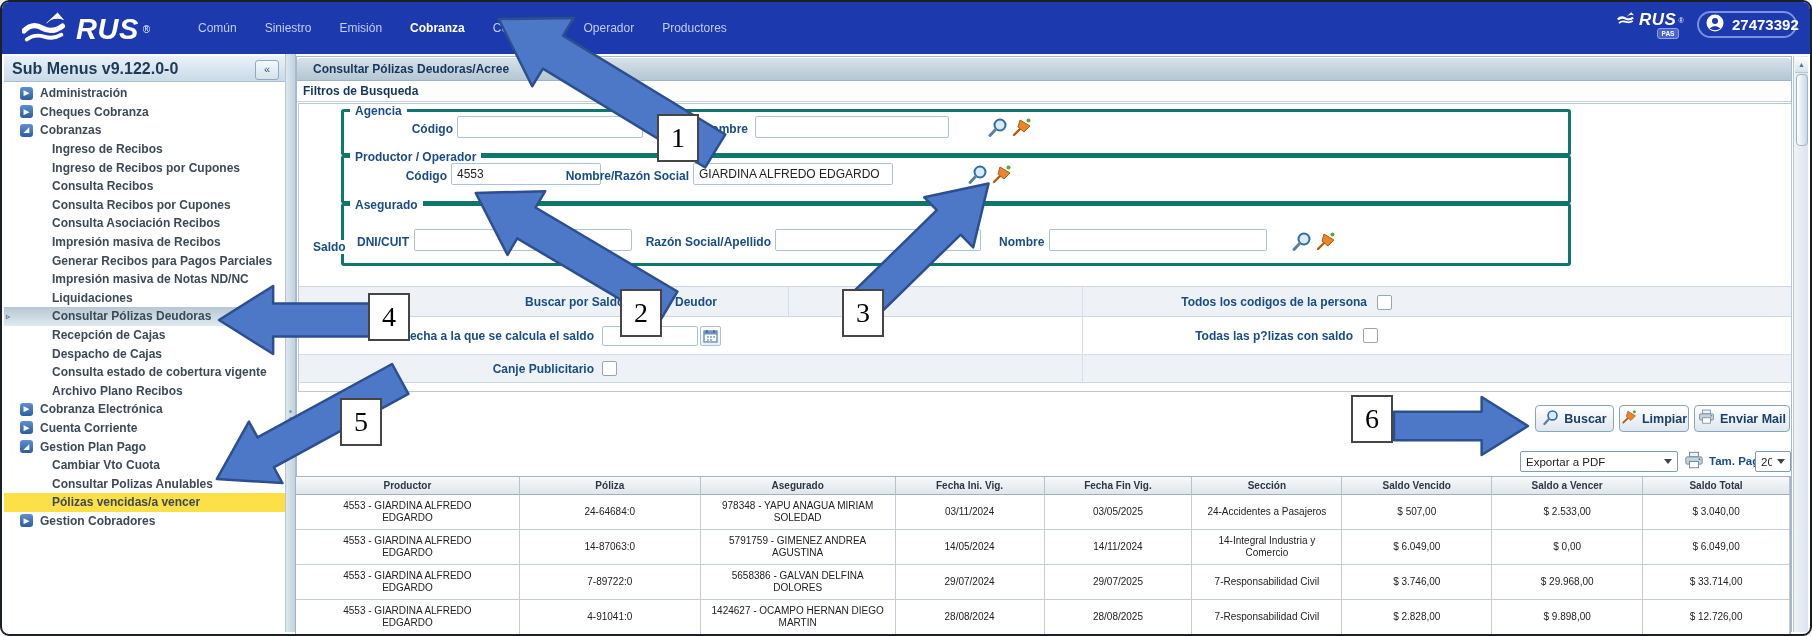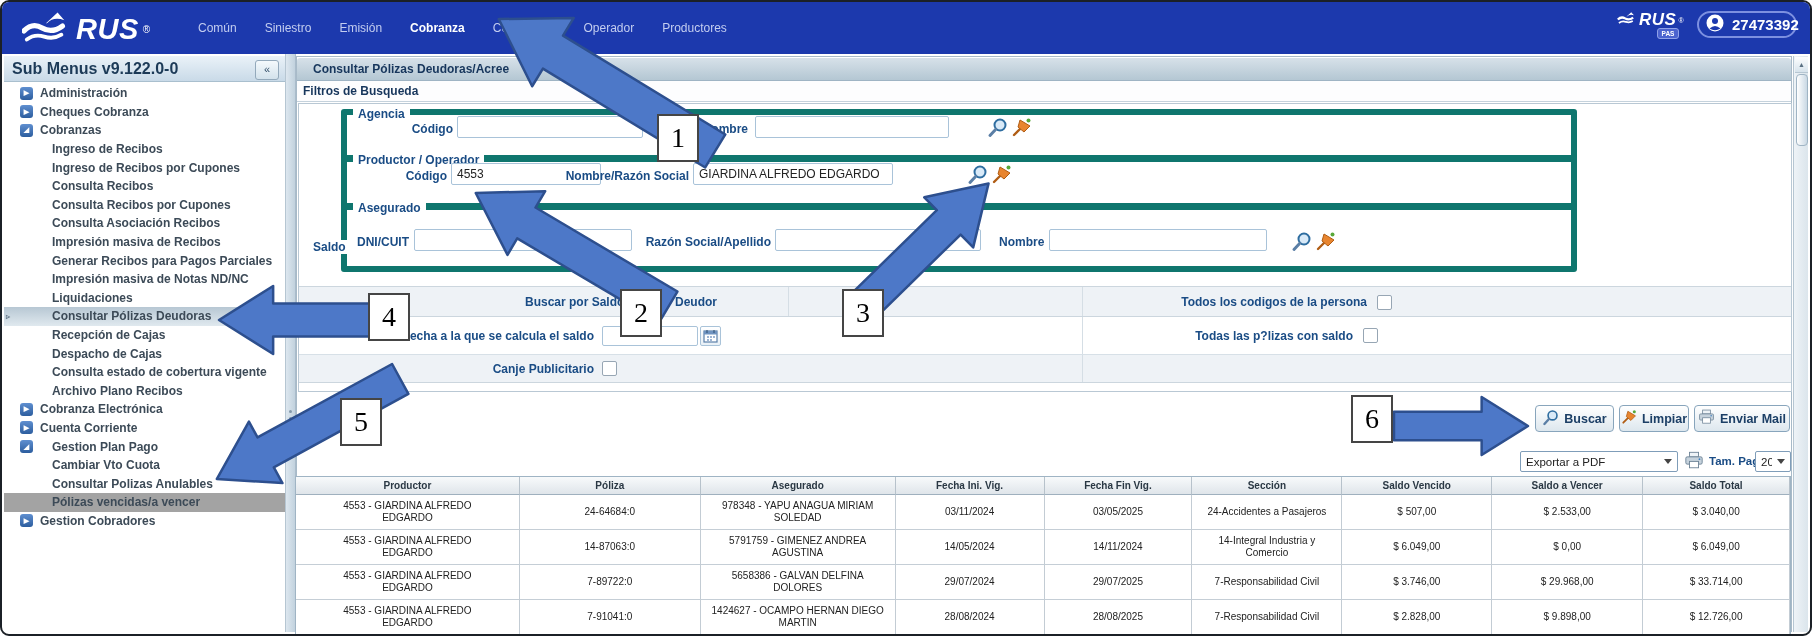--- a/index.html
+++ b/index.html
@@ -25,35 +25,35 @@
   .sidebar{position:absolute;left:2px;top:52px;width:282px;bottom:2px;background:#fff;border-right:1px solid #b6c6d2;box-sizing:border-box;}
   .sb-header{position:absolute;left:0;top:2px;right:0;height:26px;background:linear-gradient(#eaf2f8,#c9dae8);border-bottom:1px solid #a9bfce;display:flex;align-items:center;padding:0 8px;box-sizing:border-box;}
   .sb-title{font-size:16px;font-weight:bold;color:#1c3a57;}
   .sb-collapse{position:absolute;right:6px;top:4px;width:22px;height:18px;background:linear-gradient(#f4f9fc,#d3e2ec);border:1px solid #93a9bb;border-radius:3px;font-size:11px;color:#34506b;text-align:center;line-height:16px;cursor:pointer;}
   .tree{position:absolute;left:0;top:30px;right:0;bottom:0;}
   .tree-item{height:18.6px;display:flex;align-items:center;font-size:12px;font-weight:600;color:#3c4a57;cursor:pointer;white-space:nowrap;}
   .tree-item .twisty{width:13px;height:13px;border-radius:3px;background:linear-gradient(#5f8fd0,#2c5d9e);color:#fff;font-size:7px;display:flex;align-items:center;justify-content:center;margin-right:7px;flex:none;}
   .tree-item.lv0{padding-left:16px;}
   .tree-item.lv1{padding-left:48px;}
   .tree-item.hl-strong{background:linear-gradient(#b7c7d3,#e0e9ef);}
-  .tree-item.hl-light{background:#a3a3a3;}
+  .tree-item.hl-light{background:#fde047;}
   .tree-item .marker{position:absolute;left:2px;font-size:8px;color:#64788a;}
   .splitter{position:absolute;left:284px;top:52px;width:9px;bottom:2px;background:linear-gradient(90deg,#dde7ef,#c2d2de);border-right:1px solid #aabccB;}
   .splitter .dots{position:absolute;left:3px;top:356px;width:3px;}
   .splitter .dots i{display:block;width:3px;height:3px;border-radius:2px;background:#8399ab;margin-bottom:4px;}
 
   
   .content-frame{position:absolute;left:294px;top:54px;width:1496px;bottom:2px;border:1px solid #a8bac8;box-sizing:border-box;background:#fff;}
   .panel-titlebar{position:absolute;left:295px;top:56px;width:1494px;height:22px;background:linear-gradient(#d7e1e9,#b4c7d3);border-bottom:1px solid #9fb4c4;border-radius:3px 3px 0 0;display:flex;align-items:center;}
   .panel-title{font-size:12px;font-weight:bold;color:#17365c;padding-left:16px;}
   .filters-bar{position:absolute;left:295px;top:79px;width:1494px;height:20px;background:#fdfdfe;border-bottom:1px solid #c5d2dc;display:flex;align-items:center;}
   .filters-title{font-size:12px;font-weight:bold;color:#17365c;padding-left:6px;}
 
   .filters-panel{position:absolute;left:296px;top:101px;width:1494px;height:289px;border:1px solid #b9c8d4;background:#fff;box-sizing:border-box;}
-  .fieldset{position:absolute;border:6px solid #0f766e;border-radius:3px;text-decoration:underline;}
+  .fieldset{position:absolute;border:3px solid #0f766e;border-radius:3px;text-decoration:underline;}
   .legend{position:absolute;top:-8px;left:6px;background:#fff;padding:0 5px;font-size:12px;font-weight:bold;color:#1a4c85;line-height:14px;white-space:nowrap;}
   .flabel{position:absolute;font-size:12px;font-weight:bold;color:#1a4c85;text-align:right;white-space:nowrap;}
   .tinput{position:absolute;height:22px;border:1px solid #a9c3d9;border-radius:2px;background:#fff;font-size:12px;color:#222;padding:0 5px;box-sizing:border-box;font-family:"Liberation Sans",sans-serif;}
   .iconbtn{position:absolute;width:21px;height:21px;cursor:pointer;}
   .checkbox{position:absolute;width:13px;height:13px;border:1px solid #97a6b4;border-radius:2px;background:#fff;cursor:pointer;}
   .saldo-line{position:absolute;left:52px;top:249px;width:1386px;border-top:1px solid #c3d2de;}
   .saldo-legend{position:absolute;left:14px;top:136px;font-size:12px;font-weight:bold;color:#1a4c85;background:#fff;padding-right:6px;}
   .srow{position:absolute;left:0;width:1492px;box-sizing:border-box;}
   .srow .vdiv{position:absolute;top:0;bottom:0;width:1px;background:#d5dee5;}
   .slabel{position:absolute;font-size:12px;font-weight:bold;color:#1a4c85;white-space:nowrap;}
@@ -196,21 +196,21 @@
           <span>Archivo Plano Recibos</span>
         </div>
         <div class="tree-item lv0" style="position: relative;">
           <span class="twisty">▶</span>
           <span>Cobranza Electrónica</span>
         </div>
         <div class="tree-item lv0" style="position: relative;">
           <span class="twisty">▶</span>
           <span>Cuenta Corriente</span>
         </div>
-        <div class="tree-item lv0" style="position: relative; gap: 12px;">
+        <div class="tree-item lv0" style="position: relative;">
           <span class="twisty">◢</span>
           <span>Gestion Plan Pago</span>
         </div>
         <div class="tree-item lv1" style="position: relative;">
           <span>Cambiar Vto Cuota</span>
         </div>
         <div class="tree-item lv1" style="position: relative;">
           <span>Consultar Polizas Anulables</span>
         </div>
         <div class="tree-item lv1 hl-light" style="position: relative;">
@@ -429,21 +429,21 @@
         <div class="gcell body" style="width: 195px;">5658386 - GALVAN DELFINA DOLORES</div>
         <div class="gcell body" style="width: 149px;">29/07/2024</div>
         <div class="gcell body" style="width: 148px;">29/07/2025</div>
         <div class="gcell body" style="width: 150px;">7-Responsabilidad Civil</div>
         <div class="gcell body" style="width: 150px;">$ 3.746,00</div>
         <div class="gcell body" style="width: 151px;">$ 29.968,00</div>
         <div class="gcell body" style="width: 147px;">$ 33.714,00</div>
       </div>
       <div class="grow">
         <div class="gcell body c0" style="width: 224px;">4553 - GIARDINA ALFREDO EDGARDO</div>
-        <div class="gcell body" style="width: 181px;">7-91041:0</div>
+        <div class="gcell body" style="width: 181px;">4-91041:0</div>
         <div class="gcell body" style="width: 195px;">1424627 - OCAMPO HERNAN DIEGO MARTIN</div>
         <div class="gcell body" style="width: 149px;">28/08/2024</div>
         <div class="gcell body" style="width: 148px;">28/08/2025</div>
         <div class="gcell body" style="width: 150px;">7-Responsabilidad Civil</div>
         <div class="gcell body" style="width: 150px;">$ 2.828,00</div>
         <div class="gcell body" style="width: 151px;">$ 9.898,00</div>
         <div class="gcell body" style="width: 147px;">$ 12.726,00</div>
       </div>
       <div class="grow">
         <div class="gcell body c0" style="width: 224px;"></div>

